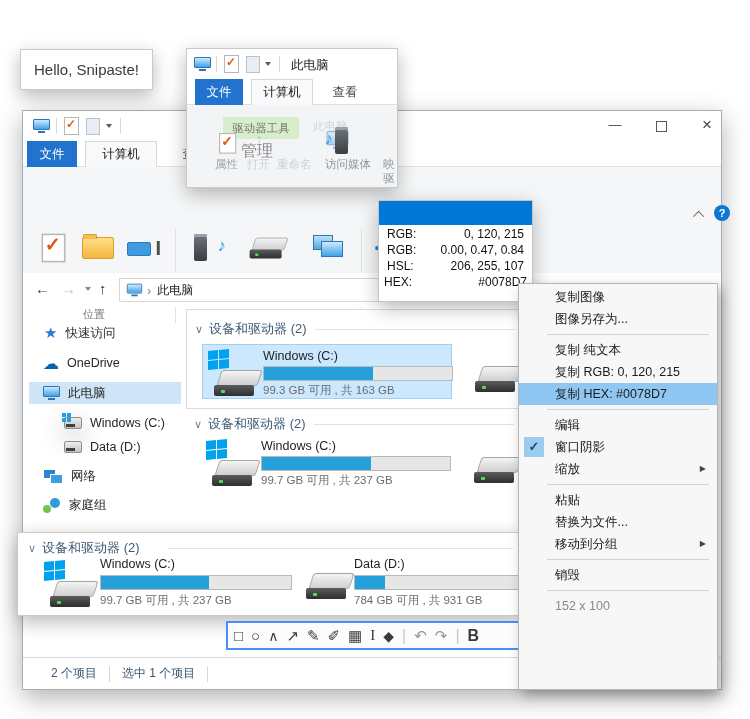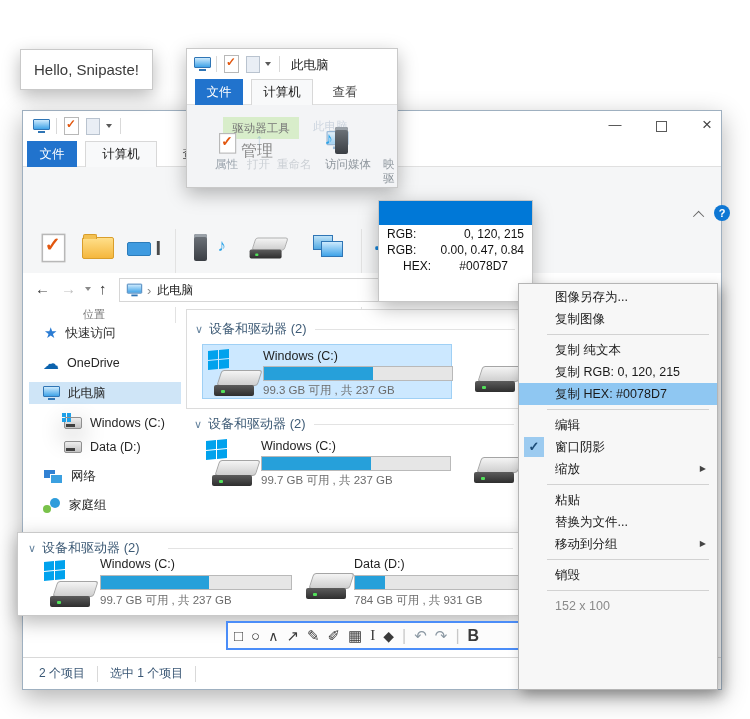--- a/index.html
+++ b/index.html
@@ -255,21 +255,21 @@
         <span class="hdd">
             <span class="top"></span>
             <span class="front"></span>
             <span class="led"></span>
           </span>
       </div>
       <div class="drv-name" style="left:60px;top:4px">Windows (C:)</div>
       <div class="bar" style="left:60px;top:21px;width:188px">
           <div class="fill" style="width: 58%;"></div>
         </div>
-      <div class="drv-det" style="left:60px;top:38px">99.3 GB 可用 , 共 237 GB</div>
+      <div class="drv-det" style="left:60px;top:38px">99.3 GB 可用 , 共 163 GB</div>
     </div>
     <div class="abs" style="left:270px;top:34px;width:86px;height:55px;overflow:hidden">
       <span class="hdd" style="position:absolute;left:18px;top:22px">
           <span class="top"></span>
           <span class="front"></span>
           <span class="led"></span>
         </span>
       <div class="drv-name" style="left:72px;top:4px">D</div>
       <div class="bar" style="left:72px;top:21px;width:40px;border-right:none">
           <div class="fill" style="width:100%"></div>
@@ -309,21 +309,21 @@
         </span>
       <div class="drv-name" style="left:72px;top:4px">D</div>
       <div class="bar" style="left:72px;top:21px;width:40px;border-right:none">
           <div class="fill" style="width:100%"></div>
         </div>
       <div class="drv-det" style="left:70px;top:38px">78</div>
     </div>
   </div>
 
   <div class="abs" style="left:0;top:546px;width:100%;height:31px;border-top:1px solid #d9d9d9;display:flex;align-items:center;font-size:12px;color:#3a5775">
-    <span style="margin-left:16px">2 个项目</span>
+    <span style="margin-left:28px">2 个项目</span>
     <span class="vsep" style="margin:0 12px"></span>
     <span>选中 1 个项目</span>
     <span class="vsep" style="margin:0 12px"></span>
   </div>
 </div>
 
 <div class="snip" style="left:20px;top:49px;width:131px;height:39px;z-index:3;display:flex;align-items:center;justify-content:center">
   <span style="font-size:15px;color:#3a3a3a">Hello, Snipaste!</span>
 </div>
 
@@ -363,21 +363,25 @@
   <div class="abs" style="left: 0px; top: 0px; width: 100%; height: 24px; background: rgb(0, 120, 215);"></div>
   <div class="abs" style="left:0;top:25px;width:100%;height:74px;font-size:12px;color:#111">
     <div style="display:flex;justify-content:space-between;padding:1px 8px">
       <span>RGB:</span>
         <span>0, 120, 215</span>
     </div>
     <div style="display:flex;justify-content:space-between;padding:1px 8px">
       <span>RGB:</span>
         <span>0.00, 0.47, 0.84</span>
     </div>
-    <div style="display:flex;justify-content:space-between;padding:1px 24px">
+    <div style="display:flex;justify-content:space-between;padding:1px 8px">
+      <span>HSL:</span>
+        <span>206, 255, 107</span>
+    </div>
+    <div style="display:flex;justify-content:space-between;padding:1px 5px">
       <span>HEX:</span>
         <span>#0078D7</span>
     </div>
   </div>
 </div>
 
 <div class="snip" style="left:17px;top:532px;width:505px;height:82px;z-index:5">
   <div class="sec-head" style="left:10px;top:6px"><span class="sec-chev">∨</span><span>设备和驱动器 (2)</span></div>
   <div class="sec-rule" style="left:150px;top:15px;width:345px"></div>
   <div class="abs" style="left:20px;top:22px;width:260px;height:58px">
@@ -425,22 +429,22 @@
   <span style="font-size:15px;color:#3a3a3a;margin-right:8px;font-family:'Liberation Serif',serif">I</span>
   <span style="font-size:14px;color:#3a3a3a;margin-right:8px">◆</span>
   <span style="color:#c8c8c8;margin-right:8px">|</span>
   <span style="font-size:15px;color:#8a97a2;margin-right:8px">↶</span>
   <span style="font-size:15px;color:#8a97a2;margin-right:8px">↷</span>
   <span style="color:#c8c8c8;margin-right:8px">|</span>
   <span style="font-size:16px;color:#3a3a3a;font-weight:bold">B</span>
 </div>
 
 <div class="menu">
+  <div class="mi">复制图像</div>
   <div class="mi">图像另存为...</div>
-  <div class="mi">复制图像</div>
   <div class="msep"></div>
   <div class="mi">复制 纯文本</div>
   <div class="mi">复制 RGB: 0, 120, 215</div>
   <div class="mi hl">复制 HEX: #0078D7</div>
   <div class="msep"></div>
   <div class="mi">编辑</div>
   <div class="mi"><span class="chk">✓</span><span>窗口阴影</span></div>
   <div class="mi"><span>缩放</span><span class="sub">▶</span></div>
   <div class="msep"></div>
   <div class="mi">粘贴</div>

